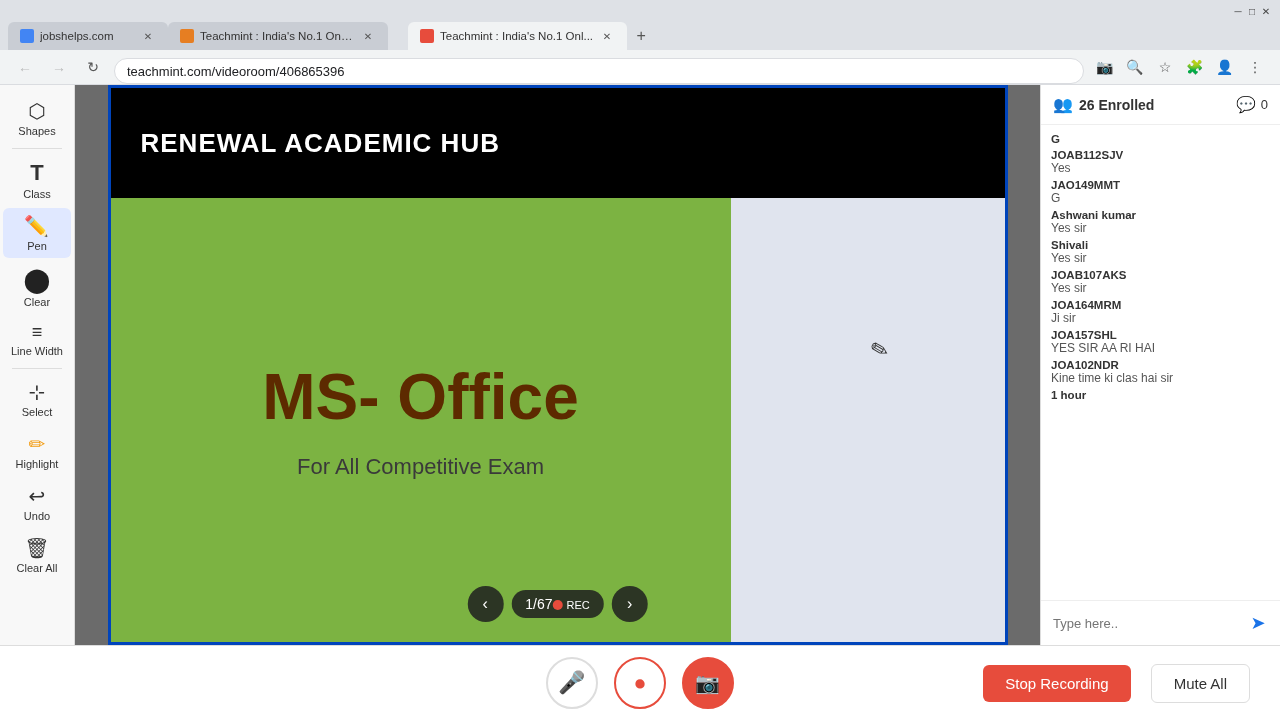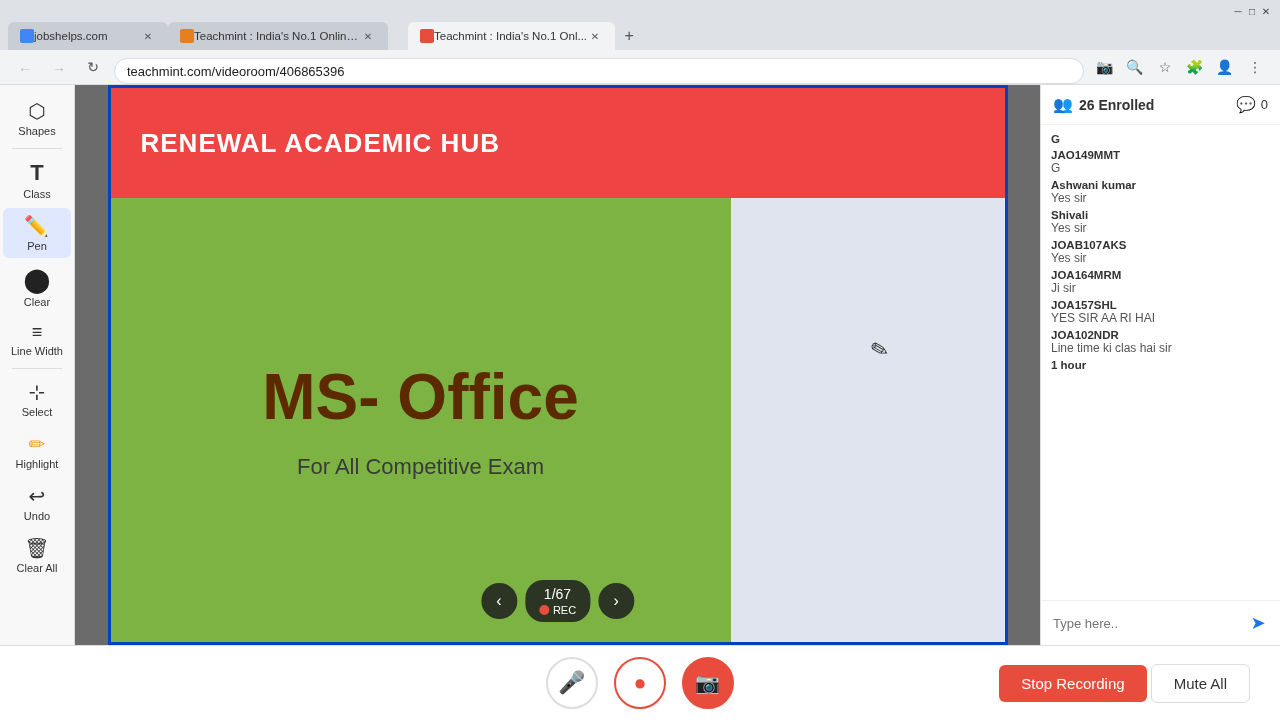--- a/index.html
+++ b/index.html
@@ -8,21 +8,21 @@
     
     .browser-chrome { background: #f1f3f4; height: 85px; display: flex; flex-direction: column; }
     .title-bar { background: #dee1e6; height: 32px; display: flex; align-items: center; justify-content: space-between; padding: 0 8px; }
     .title-bar-left { display: flex; align-items: center; gap: 4px; }
     .win-btn { width: 12px; height: 12px; border-radius: 0; border: none; background: #888; cursor: pointer; font-size: 10px; display: flex; align-items: center; justify-content: center; color: #444; }
     .win-minimize { background: #dee1e6; }
     .win-maximize { background: #dee1e6; }
     .win-close { background: #dee1e6; }
     .title-bar-controls { display: flex; gap: 2px; }
     .tabs-bar { background: #dee1e6; height: 34px; display: flex; align-items: flex-end; padding-left: 8px; gap: 0; }
-    .tab { height: 28px; padding: 0 12px; display: flex; align-items: center; font-size: 12px; color: #333; border-radius: 6px 6px 0 0; cursor: pointer; min-width: 160px; max-width: 220px; white-space: nowrap; overflow: hidden; }
+    .tab { height: 28px; padding: 0 12px; display: flex; align-items: center; gap: 6px; font-size: 12px; color: #333; border-radius: 6px 6px 0 0; cursor: pointer; min-width: 160px; max-width: 220px; white-space: nowrap; overflow: hidden; }
     .tab.active { background: #f1f3f4; margin-left: 20px; }
     .tab.inactive { background: #c9cdd4; }
     .tab-favicon { width: 14px; height: 14px; background: #4285f4; border-radius: 2px; flex-shrink: 0; }
     .tab-favicon.orange { background: #e67e22; }
     .tab-label { flex: 1; overflow: hidden; text-overflow: ellipsis; font-size: 11.5px; }
     .tab-close { width: 16px; height: 16px; border-radius: 50%; display: flex; align-items: center; justify-content: center; font-size: 10px; cursor: pointer; color: #555; flex-shrink: 0; }
     .tab-new { width: 28px; height: 28px; display: flex; align-items: center; justify-content: center; font-size: 16px; cursor: pointer; color: #555; border-radius: 50%; }
     .address-bar { background: #f1f3f4; height: 36px; display: flex; align-items: center; padding: 0 12px; gap: 8px; border-bottom: 1px solid #dadce0; }
     .nav-btn { width: 26px; height: 26px; border-radius: 50%; border: none; background: transparent; cursor: pointer; font-size: 14px; color: #555; display: flex; align-items: center; justify-content: center; }
     .nav-btn.disabled { color: #bbb; cursor: default; }
@@ -39,33 +39,33 @@
     .tool-item { width: 68px; display: flex; flex-direction: column; align-items: center; padding: 6px 4px; cursor: pointer; border-radius: 6px; gap: 2px; }
     .tool-item.active { background: #e0e8ff; }
     .tool-icon { font-size: 20px; color: #333; }
     .tool-label { font-size: 11px; color: #333; text-align: center; }
     .tool-divider { width: 50px; height: 1px; background: #ddd; margin: 3px 0; }
 
     
     .slide-area { flex: 1; background: #6b6b6b; position: relative; overflow: hidden; display: flex; align-items: center; justify-content: center; }
     .slide-frame { width: 900px; height: 100%; position: relative; border: 3px solid #0044bb; }
     .slide-content { width: 100%; height: 100%; }
-    .slide-orange-header { background: #ef4444; height: 110px; display: flex; align-items: center; padding-left: 30px; }
+    .slide-orange-header { background: #000000; height: 110px; display: flex; align-items: center; padding-left: 30px; }
     .slide-title-text { color: white; font-size: 26px; font-weight: bold; letter-spacing: 1px; }
     .slide-body { display: flex; height: calc(100% - 110px); }
     .slide-left { background: #7cb342; flex: 0 0 620px; display: flex; flex-direction: column; justify-content: center; align-items: center; padding: 20px; }
     .slide-main-title { color: #5d2a00; font-size: 64px; font-weight: bold; text-align: center; }
     .slide-subtitle { color: #3a3a3a; font-size: 22px; margin-top: 20px; }
     .slide-right { background: #e0e4ee; flex: 1; }
     .cursor-icon { position: absolute; top: 45%; left: 85%; font-size: 22px; color: #333; transform: rotate(30deg); pointer-events: none; }
 
     
     .slide-nav { position: absolute; bottom: 20px; left: 50%; transform: translateX(-50%); display: flex; align-items: center; gap: 8px; }
     .nav-arrow { width: 36px; height: 36px; border-radius: 50%; background: rgba(30,30,30,0.85); color: white; border: none; cursor: pointer; font-size: 16px; display: flex; align-items: center; justify-content: center; }
-    .slide-counter { background: rgba(30,30,30,0.85); color: white; padding: 6px 14px; border-radius: 18px; font-size: 14px; display: flex; flex-direction: column; align-items: center; }
+    .slide-counter { background: rgba(30,30,30,0.85); color: white; padding: 6px 14px; border-radius: 18px; font-size: 14px; display: flex; align-items: center; }
     .rec-badge { display: flex; align-items: center; gap: 4px; font-size: 11px; margin-top: 2px; }
     .rec-dot { width: 10px; height: 10px; border-radius: 50%; background: #e74c3c; }
 
     
     .right-panel { width: 240px; background: white; border-left: 1px solid #ddd; display: flex; flex-direction: column; flex-shrink: 0; }
     .panel-header { background: white; padding: 10px 12px; border-bottom: 1px solid #eee; display: flex; align-items: center; justify-content: space-between; }
     .enrolled-info { display: flex; align-items: center; gap: 6px; font-size: 14px; font-weight: 600; color: #333; }
     .enrolled-icon { font-size: 16px; }
     .chat-icon-area { display: flex; align-items: center; gap: 4px; }
     .chat-count { font-size: 13px; font-weight: 500; color: #333; }
@@ -76,21 +76,21 @@
     .chat-input-area { border-top: 1px solid #eee; padding: 8px; display: flex; align-items: center; gap: 6px; }
     .chat-input { flex: 1; border: none; outline: none; font-size: 13px; color: #999; padding: 4px; }
     .send-btn { width: 28px; height: 28px; border: none; background: transparent; cursor: pointer; color: #1a73e8; font-size: 18px; display: flex; align-items: center; justify-content: center; }
 
     
     .bottom-bar { height: 75px; background: white; border-top: 1px solid #ddd; display: flex; align-items: center; justify-content: space-between; padding: 0 30px; position: relative; }
     .bottom-center { position: absolute; left: 50%; transform: translateX(-50%); display: flex; gap: 16px; align-items: center; }
     .bottom-btn { width: 52px; height: 52px; border-radius: 50%; border: 2px solid #ddd; background: white; cursor: pointer; font-size: 22px; display: flex; align-items: center; justify-content: center; }
     .bottom-btn.record { border-color: #e74c3c; }
     .bottom-btn.video-off { background: #e74c3c; border-color: #e74c3c; color: white; }
-    .bottom-right { display: flex; gap: 4px; align-items: center; }
+    .bottom-right { display: flex; gap: 20px; align-items: center; }
     .action-btn { padding: 10px 22px; border-radius: 6px; border: none; cursor: pointer; font-size: 15px; font-weight: 500; }
     .stop-recording-btn { background: #e74c3c; color: white; }
     .mute-all-btn { background: white; border: 1px solid #ddd; color: #333; }
     .end-class-btn { background: #e74c3c; color: white; }
   </style>
 </head>
 <body>
 
 <div class="browser-chrome">
   <div class="title-bar">
@@ -221,20 +221,24 @@
         <span>💬</span>
         <span class="chat-count">0</span>
       </div>
     </div>
     <div class="chat-messages">
 
     <div class="chat-msg">
           <span class="chat-user">G</span>
         </div>
         <div class="chat-msg">
+          <span class="chat-user">JOAB112SJV</span>
+          <span class="chat-text">Yes</span>
+        </div>
+        <div class="chat-msg">
           <span class="chat-user">JAO149MMT</span>
           <span class="chat-text">G</span>
         </div>
         <div class="chat-msg">
           <span class="chat-user">Ashwani kumar</span>
           <span class="chat-text">Yes sir</span>
         </div>
         <div class="chat-msg">
           <span class="chat-user">Shivali</span>
           <span class="chat-text">Yes sir</span>
@@ -246,21 +250,21 @@
         <div class="chat-msg">
           <span class="chat-user">JOA164MRM</span>
           <span class="chat-text">Ji sir</span>
         </div>
         <div class="chat-msg">
           <span class="chat-user">JOA157SHL</span>
           <span class="chat-text">YES SIR AA RI HAI</span>
         </div>
         <div class="chat-msg">
           <span class="chat-user">JOA102NDR</span>
-          <span class="chat-text">Line time ki clas hai sir</span>
+          <span class="chat-text">Kine time ki clas hai sir</span>
         </div>
         <div class="chat-msg">
           <span class="chat-user">1 hour</span>
         </div>
       </div>
     <div class="chat-input-area">
       <input class="chat-input" type="text" placeholder="Type here.." style="">
       <button class="send-btn">➤</button>
     </div>
   </div>

